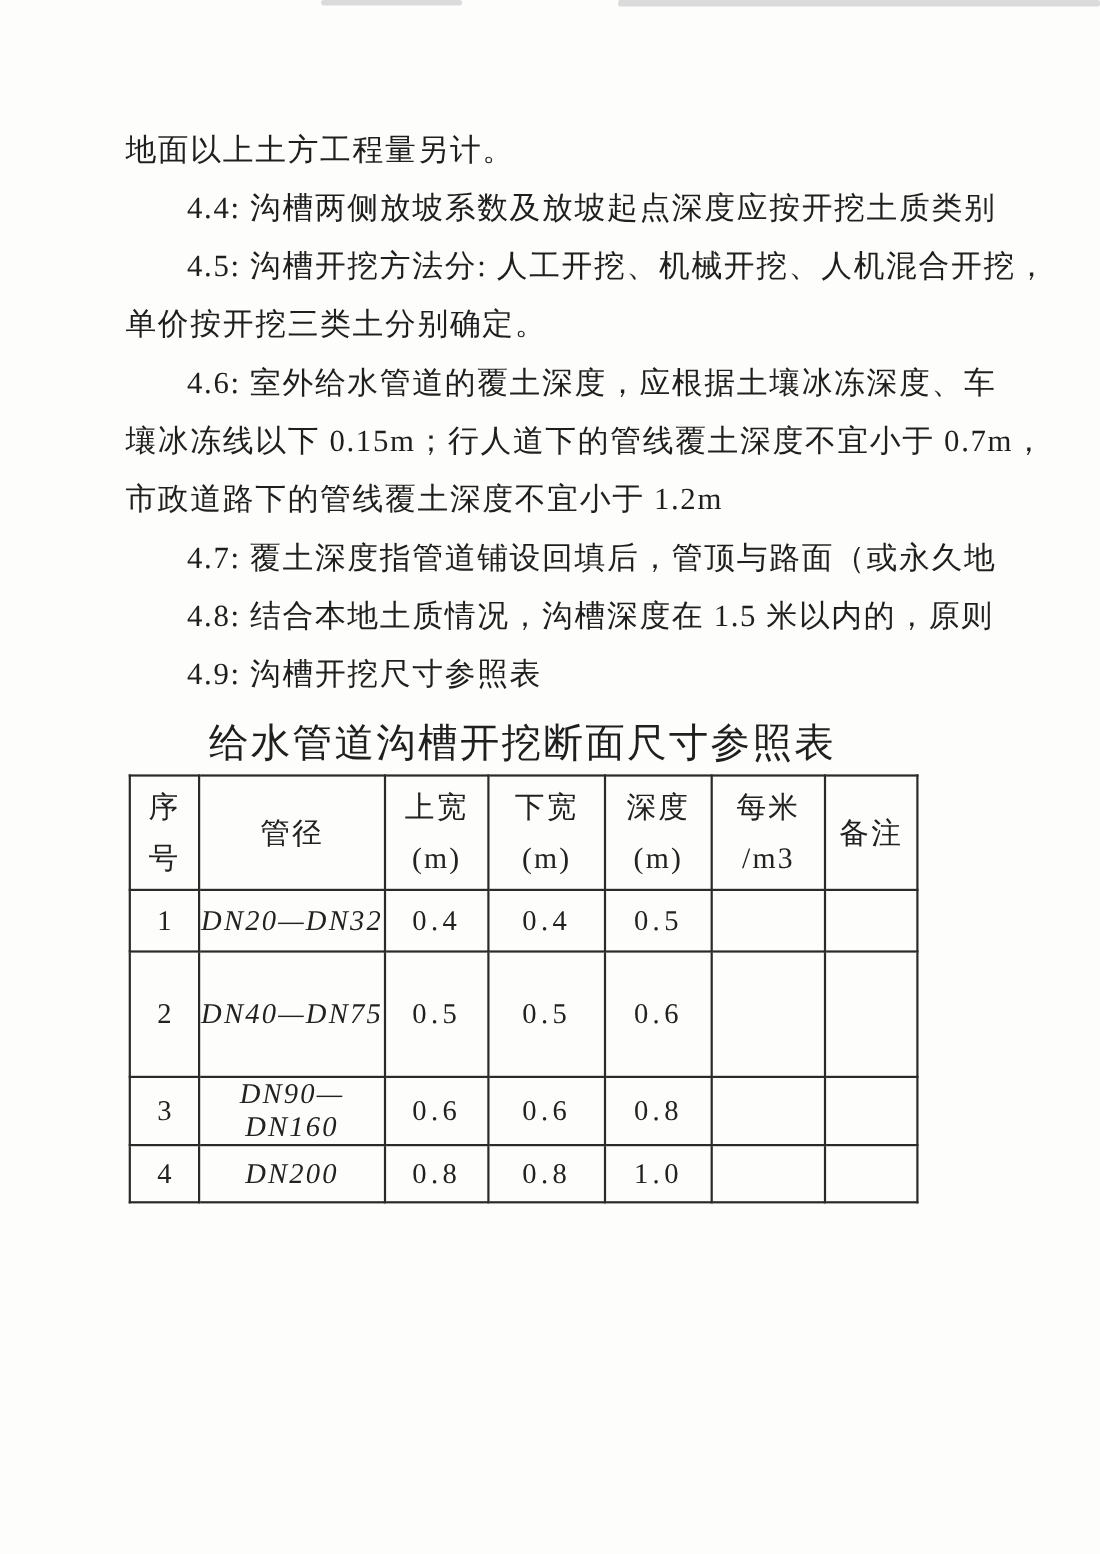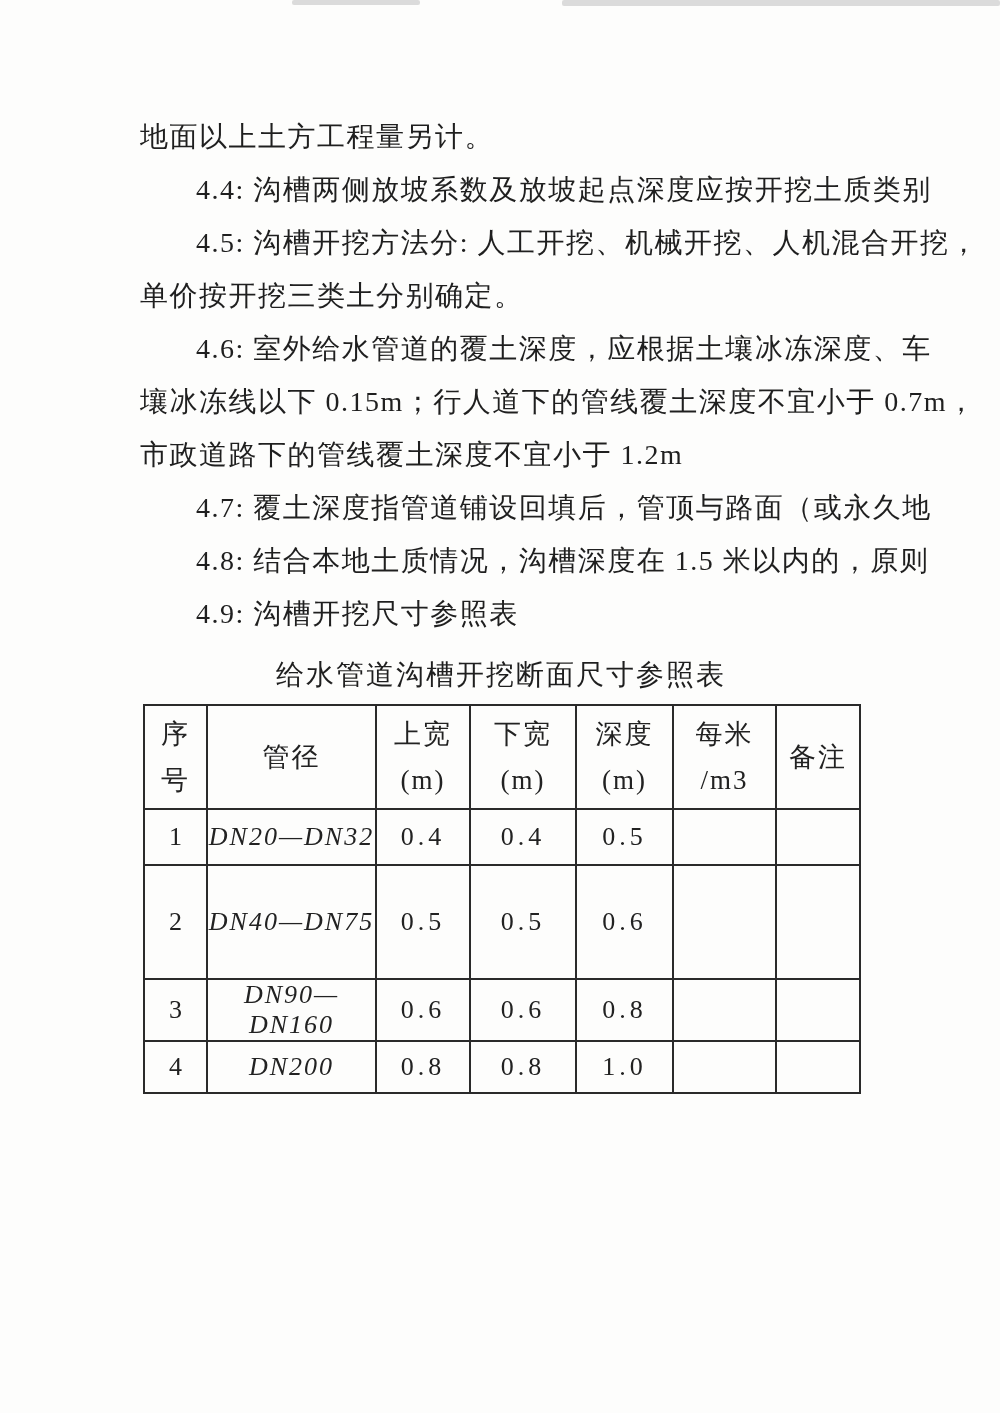--- a/index.html
+++ b/index.html
@@ -22,40 +22,40 @@
     position: absolute;
     background: #bfbfbf;
     opacity: 0.55;
     border-radius: 2px;
   }
   .artifact.a1 { top: 0; left: 292px; width: 128px; height: 5px; }
   .artifact.a2 { top: 0; left: 562px; width: 438px; height: 6px; }
 
   .content {
     position: absolute;
-    left: 140px;
+    left: 114px;
     top: 112px;
     width: 750px;
   }
   .body-line {
     height: 53px;
     line-height: 50px;
     font-size: 28px;
     letter-spacing: 1.5px;
     white-space: nowrap;
   }
   .body-line.indent {
     padding-left: 56px;
   }
 
   .table-title {
     width: 716px;
     margin: 13px 0 9px 3px;
     text-align: center;
-    font-size: 28px;
+    font-size: 36px;
     letter-spacing: 2px;
     line-height: 40px;
     white-space: nowrap;
   }
 
   table.ref-table {
     margin-left: 3px;
     border-collapse: collapse;
     table-layout: fixed;
     border: 2px solid #2a2a2a;

